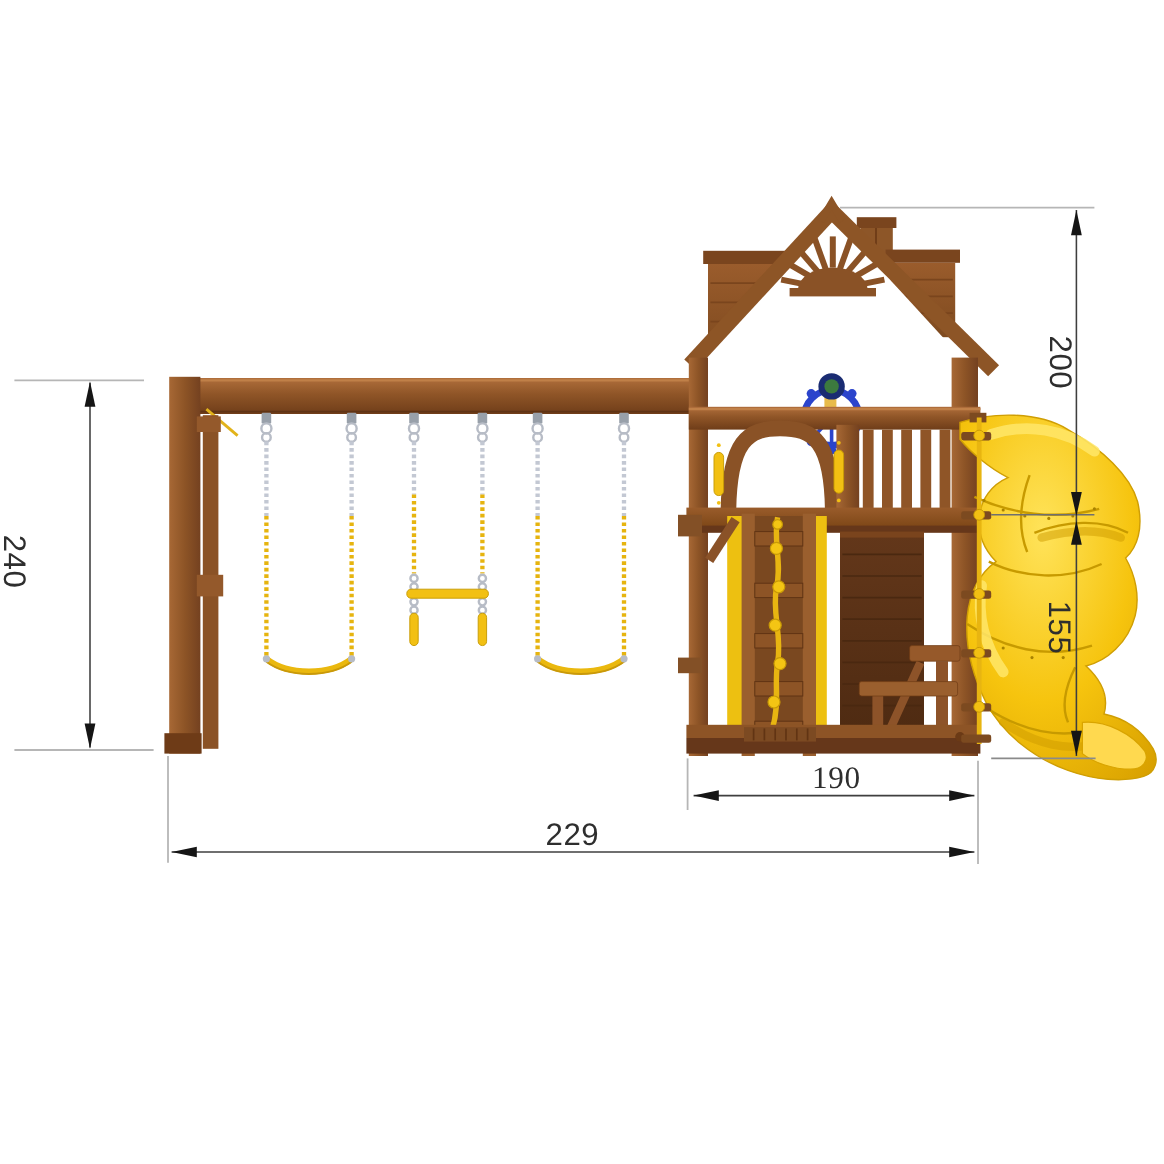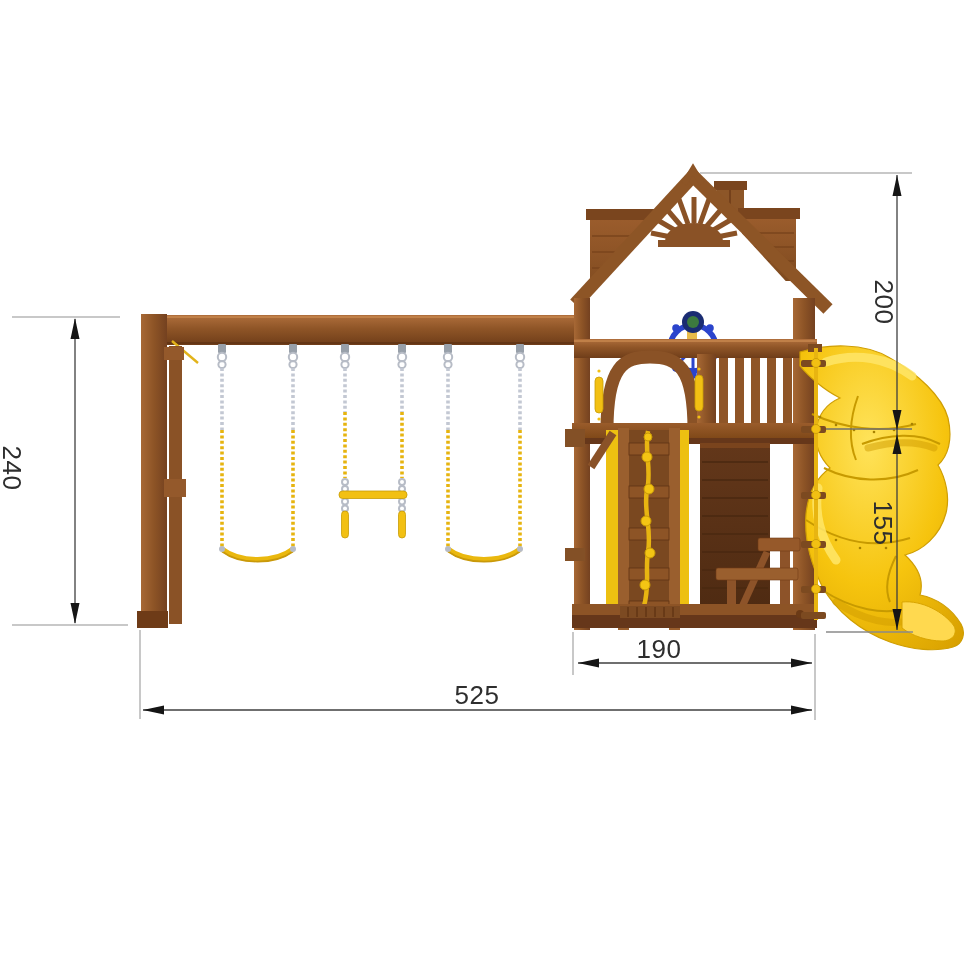--- a/index.html
+++ b/index.html
@@ -380,15 +380,15 @@
       <polygon points="812,663 791,658.6 791,667.4"></polygon>
       <polygon points="143,710 164,705.6 164,714.4"></polygon>
       <polygon points="812,710 791,705.6 791,714.4"></polygon>
     </g>
   </g>
 </svg>
 
 <div class="dim-label rot90" style="left:-20px;top:455px;">240</div>
 <div class="dim-label rot90" style="left:852px;top:289px;">200</div>
 <div class="dim-label rot90" style="left:851px;top:510px;">155</div>
-<div class="dim-label" style="left:627px;top:636px;">190</div>
-<div class="dim-label" style="left:445px;top:682px;">525</div>
+<div class="dim-label" style="left:665px;top:636px;font-family:Liberation Serif, serif;">190</div>
+<div class="dim-label" style="left:445px;top:682px;">229</div>
 </div>
 
 </body></html>

